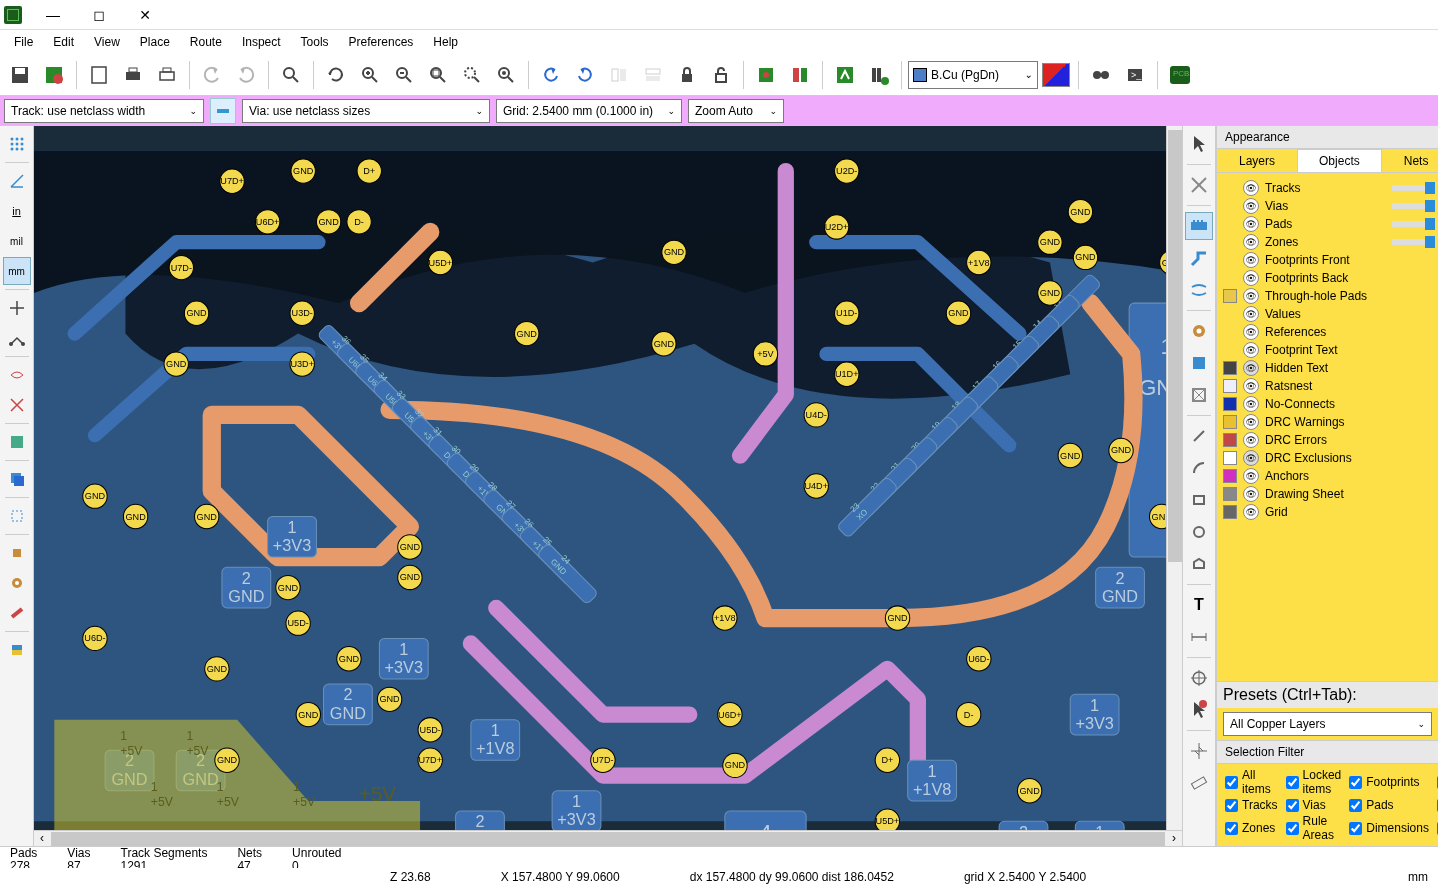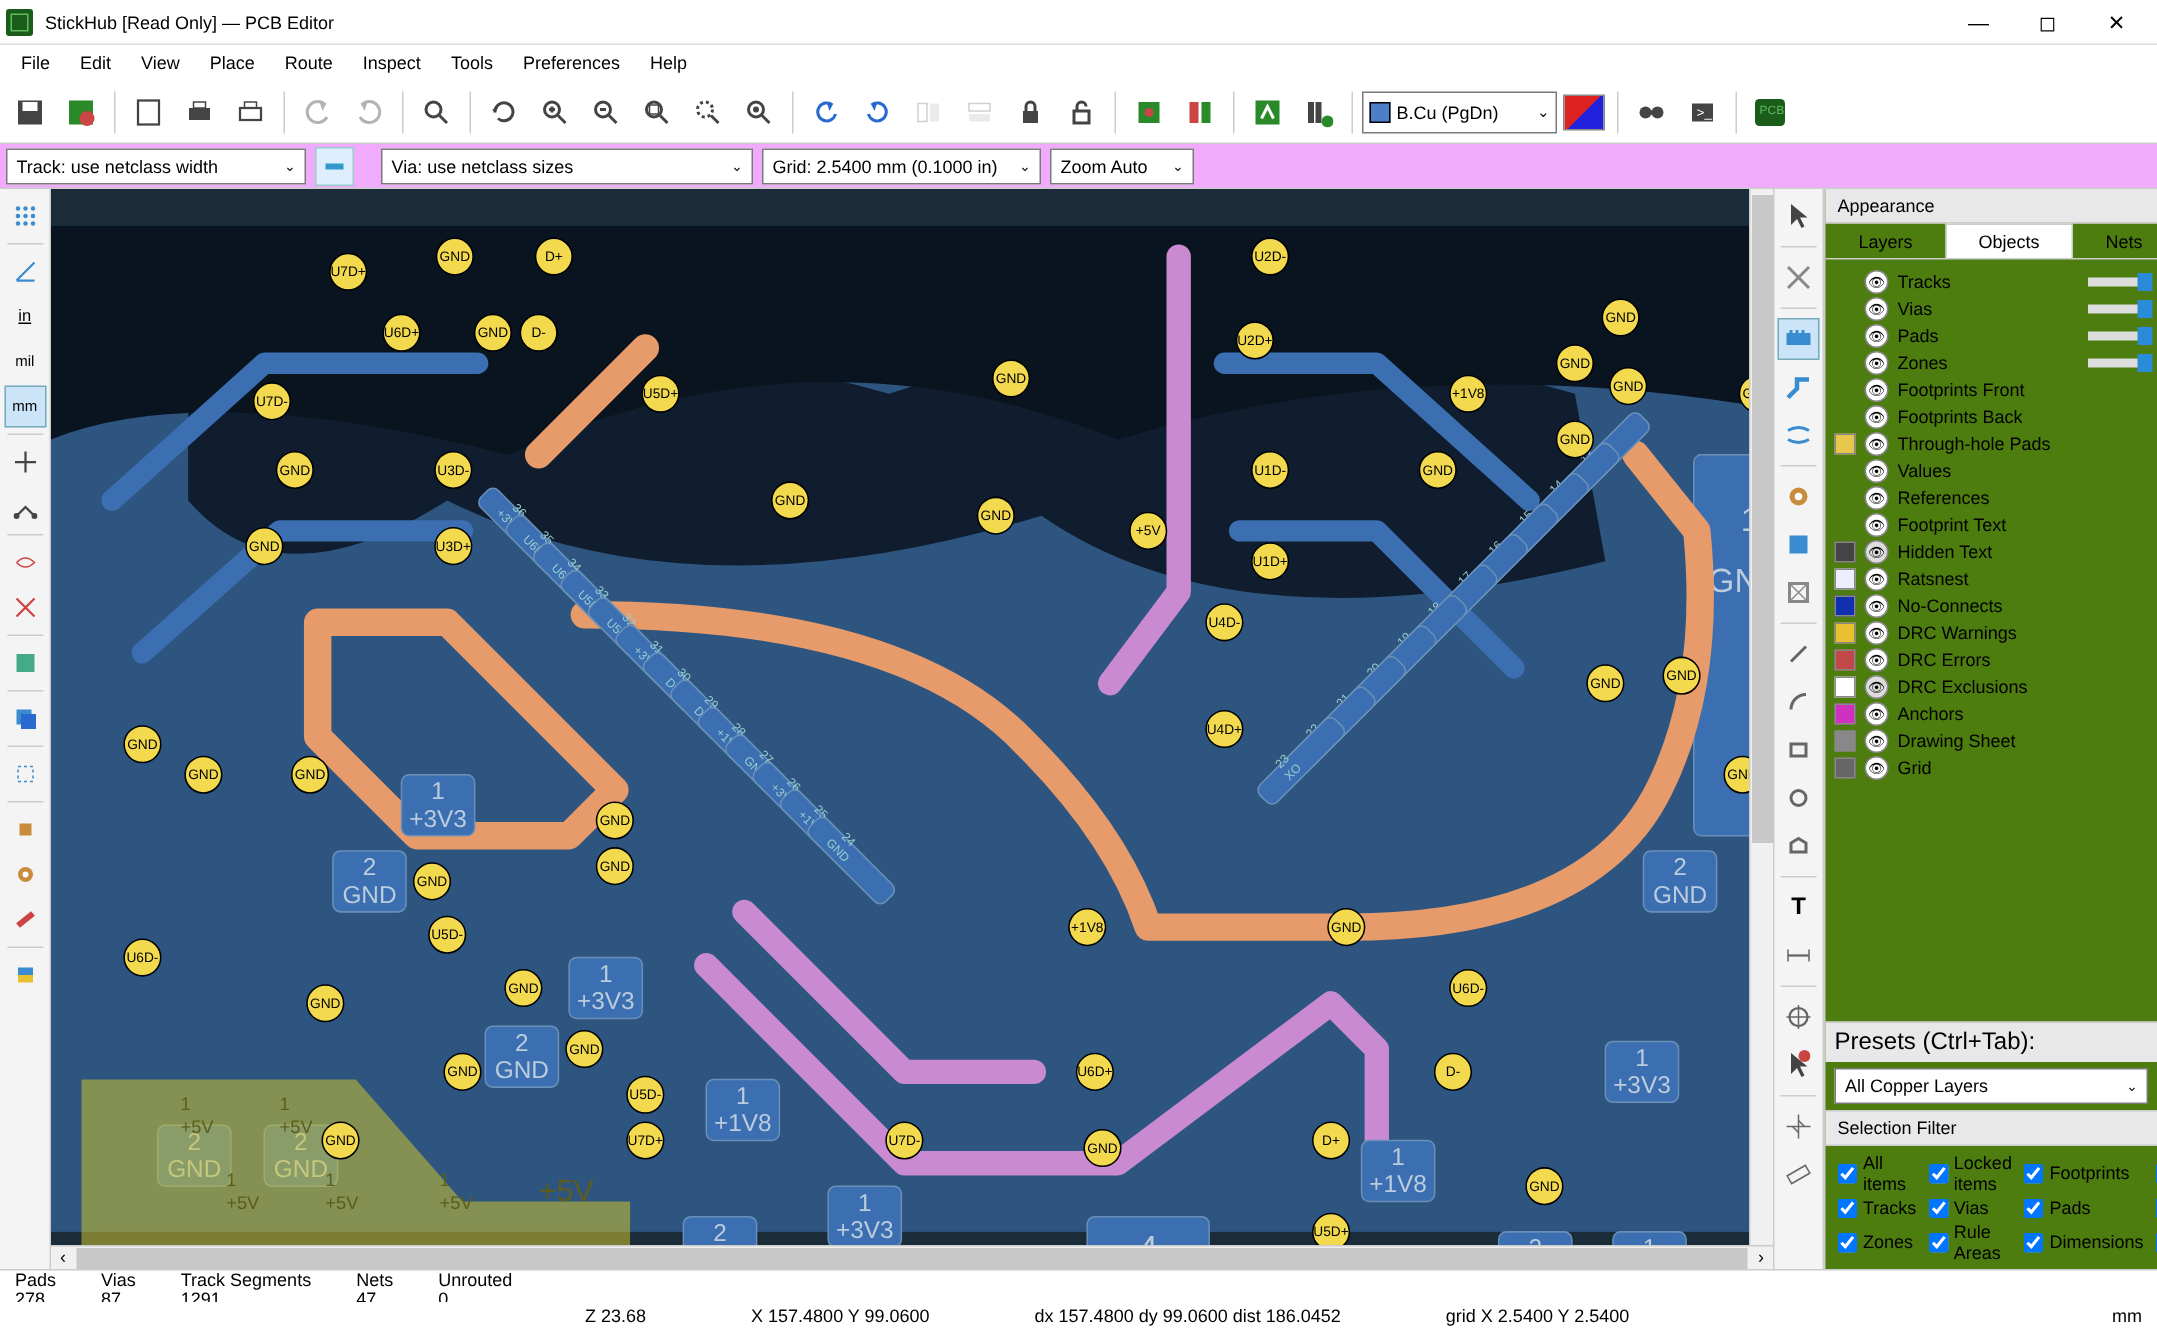--- a/index.html
+++ b/index.html
@@ -24,21 +24,21 @@
 .layer-select { height: 28px; width: 130px; border: 1px solid #7a7a7a; display: flex; align-items: center; padding: 0 4px; gap: 4px; }
 .layer-swatch { width: 14px; height: 14px; border: 1px solid #000; background: #4d7fc9; }
 .layer-select .arrow { margin-left: auto; font-size: 10px; }
 .color-toggle { width: 28px; height: 24px; background: linear-gradient(135deg,#d22 50%,#22d 50%); border: 1px solid #888; }
 
 
 .subtoolbar { height: 30px; display: flex; align-items: center; padding: 0 4px; gap: 6px; background: #f0abfc; border-bottom: 1px solid #ccc; }
 .combo { border: 1px solid #7a7a7a; height: 24px; display: flex; align-items: center; padding: 0 6px; background: #fff; }
 .combo .arrow { margin-left: auto; font-size: 9px; padding-left: 6px; }
 .w-long { width: 200px; }
-.w-xlong { width: 248px; margin-left: 12px; }
+.w-xlong { width: 248px; }
 .w-grid { width: 186px; }
 .w-zoom { width: 96px; }
 .sqbtn { width: 26px; height: 26px; border: 1px solid #9cc; background: #def; display: flex; align-items: center; justify-content: center; }
 
 
 .workspace { position: absolute; top: 126px; left: 0; right: 0; bottom: 40px; display: flex; }
 
 
 .lefttb { width: 34px; background: #f4f4f4; border-right: 1px solid #ccc; display: flex; flex-direction: column; align-items: center; padding: 4px 0; gap: 2px; }
 .ltbtn { width: 28px; height: 28px; display: flex; align-items: center; justify-content: center; font-size: 10px; position: relative; }
@@ -49,21 +49,21 @@
 .canvas-wrap { flex: 1; position: relative; background: #1a2c3a; overflow: hidden; }
 .hscroll { position: absolute; left: 34px; right: 256px; bottom: 40px; height: 16px; background: #f0f0f0; border-top: 1px solid #ccc; display: flex; }
 .vscroll-canvas { position: absolute; top: 0; right: 0; bottom: 0; width: 16px; background: #f0f0f0; border-left: 1px solid #ccc; }
 .scroll-thumb-h { height: 14px; background: #c8c8c8; margin: 1px; }
 .scroll-thumb-v { width: 14px; background: #c8c8c8; margin: 1px; }
 
 
 .righttb { width: 34px; background: #f4f4f4; border-left: 1px solid #ccc; border-right: 1px solid #ccc; display: flex; flex-direction: column; align-items: center; padding: 4px 0; gap: 4px; }
 
 
-.rightpanel { width: 222px; background: #4d7c0f; display: flex; flex-direction: column; border-left: 1px solid #ccc; }
+.rightpanel { width: 222px; background: #fde047; display: flex; flex-direction: column; border-left: 1px solid #ccc; }
 .panel-hdr { padding: 4px 8px; font-size: 12px; background: #e8e8e8; border-bottom: 1px solid #ccc; }
 .tabs { display: flex; border-bottom: 1px solid #ccc; }
 .tab { padding: 4px 21px; border: 1px solid transparent; border-bottom: none; cursor: default; font-size: 12px; }
 .tab.active { background: #fff; border-color: #ccc; }
 .objects-list { flex: 1; overflow: auto; padding: 6px 4px; font-size: 12px; }
 .obj-row { display: flex; align-items: center; gap: 6px; height: 18px; padding: 0 2px; }
 .colorbox { width: 14px; height: 14px; border: 1px solid #888; flex-shrink: 0; }
 .eye { width: 16px; height: 16px; border-radius: 50%; border: 1px solid #888; display: flex; align-items: center; justify-content: center; font-size: 10px; flex-shrink: 0; background: white; }
 .eye.off { background: #ddd; }
 .obj-row .eye::after { content: "👁"; font-size: 9px; }
@@ -98,21 +98,20 @@
 .bigpad-text2 { fill: #bcd; font-size: 22px; text-anchor: middle; }
 .small-label { fill: #9cc; font-size: 8px; text-anchor: middle; }
 .yellow-zone { fill: #ccc22c; opacity: 0.55; }
 .copper-glow { fill: #2d5580; }
 </style>
 </head>
 <body>
 
 <div class="titlebar">
   <div class="icon"></div>
-  <div class="title-text">StickHub [Read Only] — PCB Editor</div>
   <div class="winbtns">
     <div class="winbtn">—</div>
     <div class="winbtn">◻</div>
     <div class="winbtn">✕</div>
   </div>
 </div>
 
 <div class="menubar">
   <div class="menuitem">File</div>
   <div class="menuitem">Edit</div>

